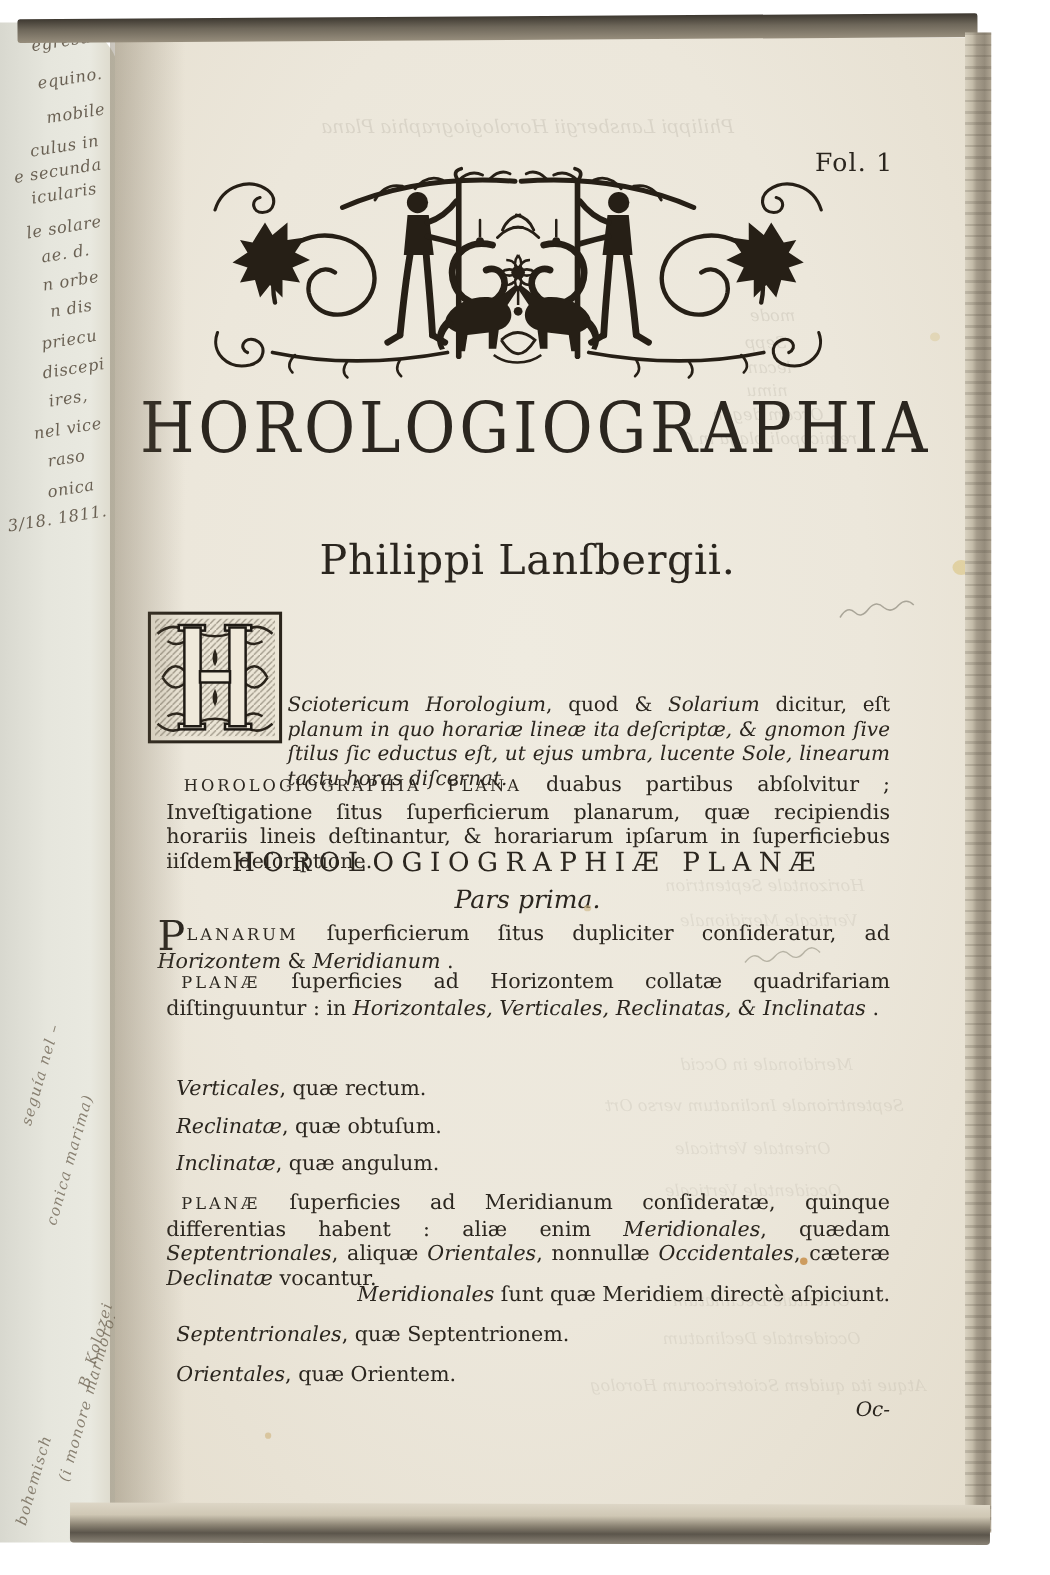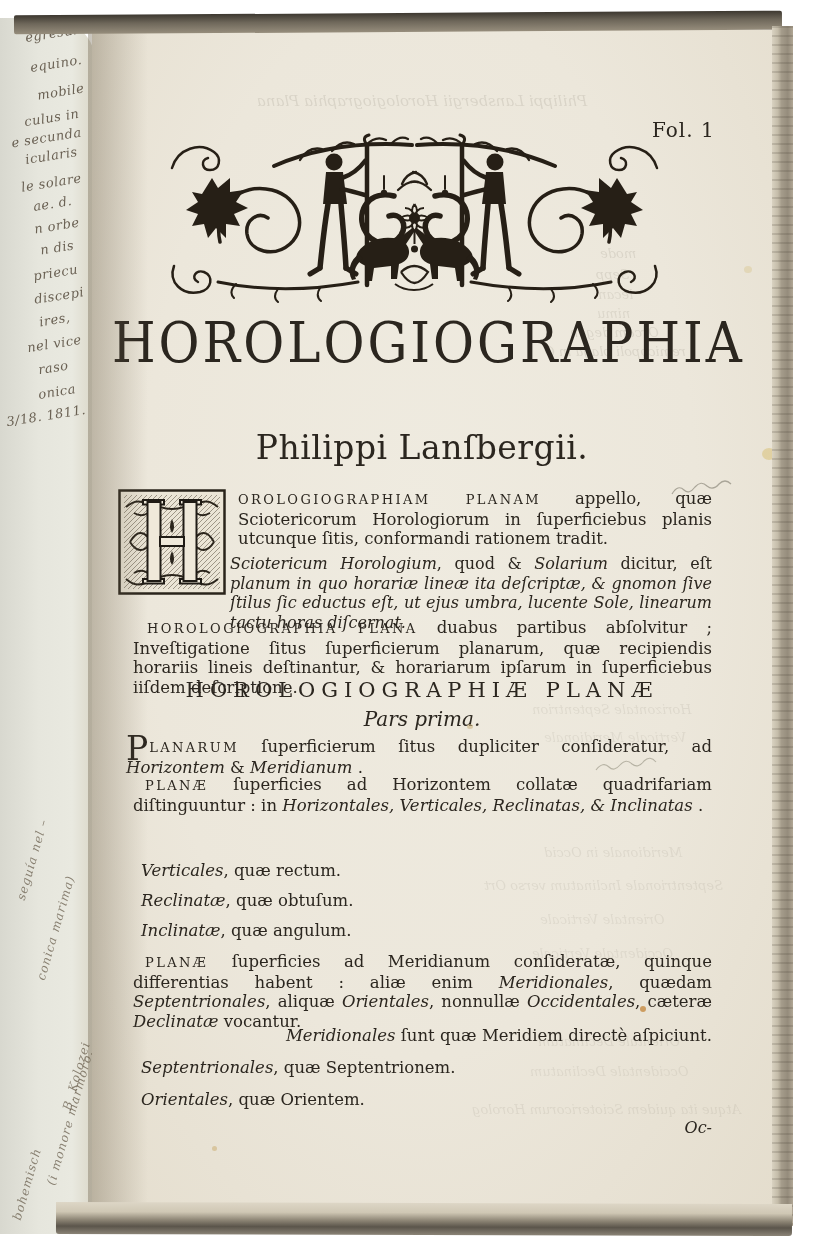--- a/index.html
+++ b/index.html
@@ -194,21 +194,20 @@
           <rect x="62" y="90" width="21" height="4.5"></rect>
           <rect x="29.5" y="13" width="13" height="79"></rect>
           <rect x="65.5" y="13" width="13" height="79"></rect>
           <rect x="42" y="48" width="24" height="9"></rect>
         </g>
         <path d="M54,30 q4,8 0,14 q-4,-6 0,-14" fill="#2a241b"></path>
         <path d="M54,62 q4,8 0,14 q-4,-6 0,-14" fill="#2a241b"></path>
       </svg>
     </div>
 
-    <div class="abs bodytext" style="left:146px;top:459px;width:474px"><span class="seg-sc">OROLOGIOGRAPHIAM PLANAM</span><span class="seg-r"> appello, quæ Sciotericorum Horologiorum in ſuperficiebus planis utcunque ſitis, conformandi rationem tradit.</span></div>
     <div class="abs bodytext" style="left:138px;top:524px;width:482px;font-size:16px"><span class="seg-it">Sciotericum Horologium</span><span class="seg-r">, quod &amp; </span><span class="seg-it">Solarium</span><span class="seg-r"> dicitur, eſt </span><span class="seg-it">planum in quo horariæ lineæ ita deſcriptæ, &amp; gnomon ſive ſtilus ſic eductus eſt, ut ejus umbra, lucente Sole, linearum tactu horas diſcernat.</span></div>
     <div class="abs bodytext" style="left:41px;top:588px;width:579px;text-indent:14px"><span class="seg-sc">HOROLOGIOGRAPHIA PLANA</span><span class="seg-r"> duabus partibus abſolvitur ;  Inveſtigatione ſitus ſuperficierum planarum, quæ recipiendis horariis lineis deſtinantur, &amp; horariarum ipſarum in ſuperficiebus iiſdem deſcriptione.</span></div>
 
     <div class="abs centered" style="left:20px;top:677px;width:620px">
       <span id="section-sub">Pars prima.</span>
     </div>
     <div class="abs centered" style="left:20px;top:648px;width:620px">
       <span id="section-heading">HOROLOGIOGRAPHIÆ  PLANÆ</span>
     </div>
 

